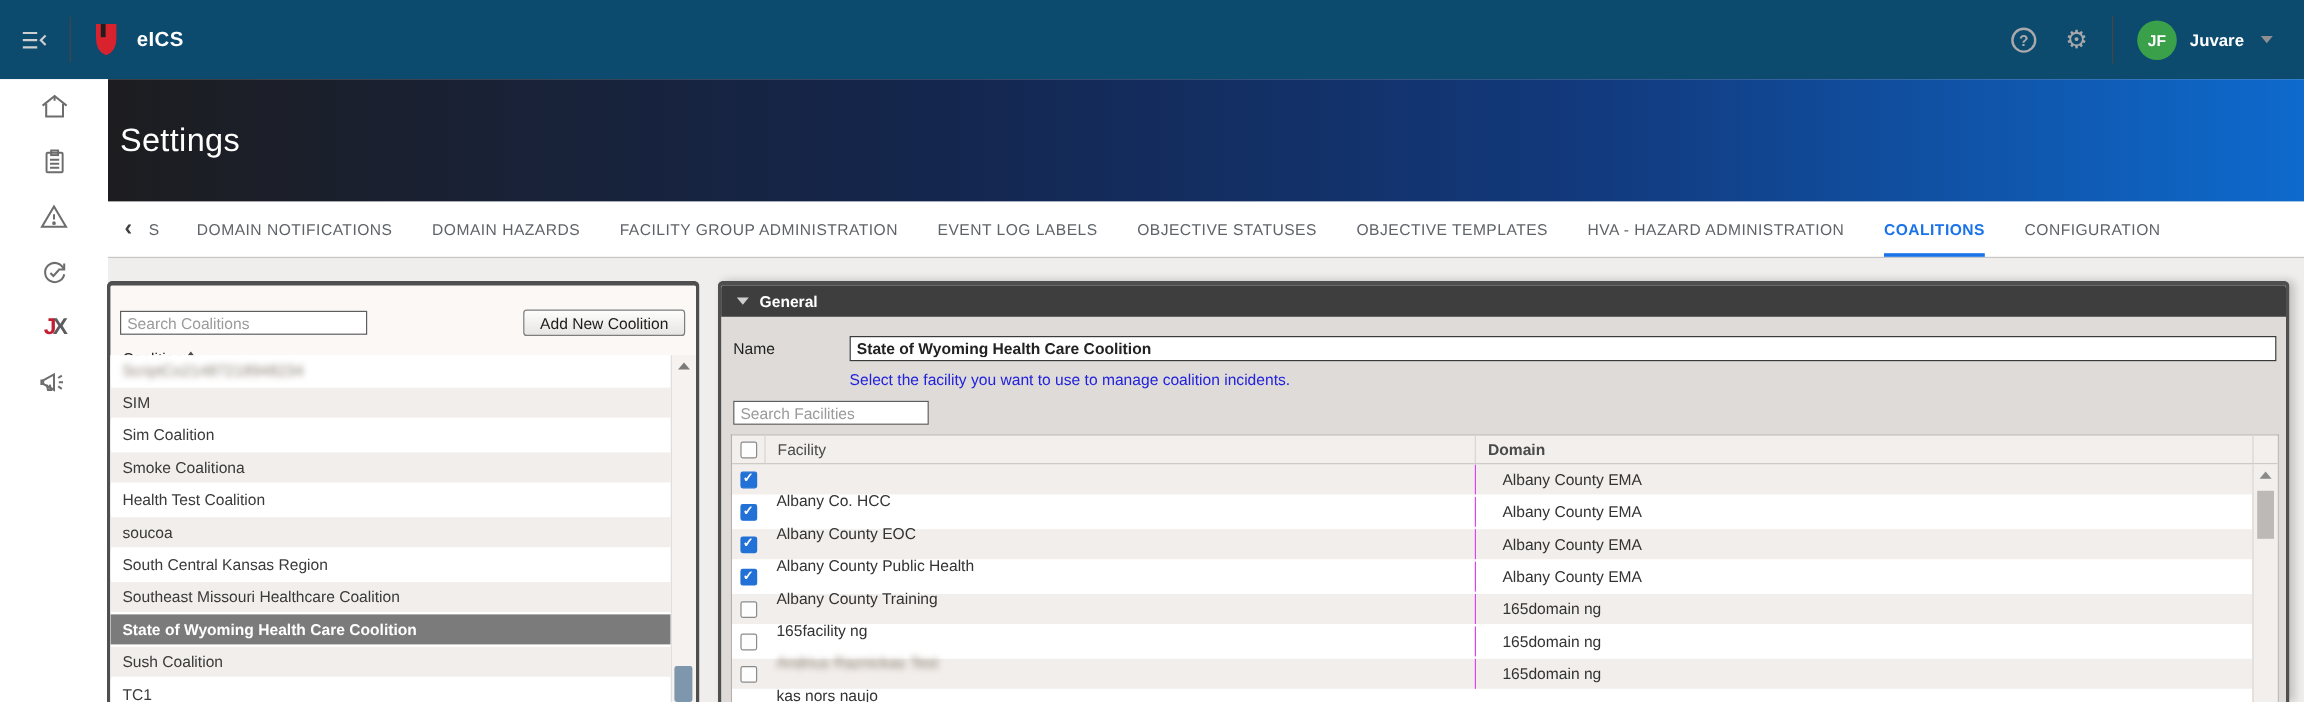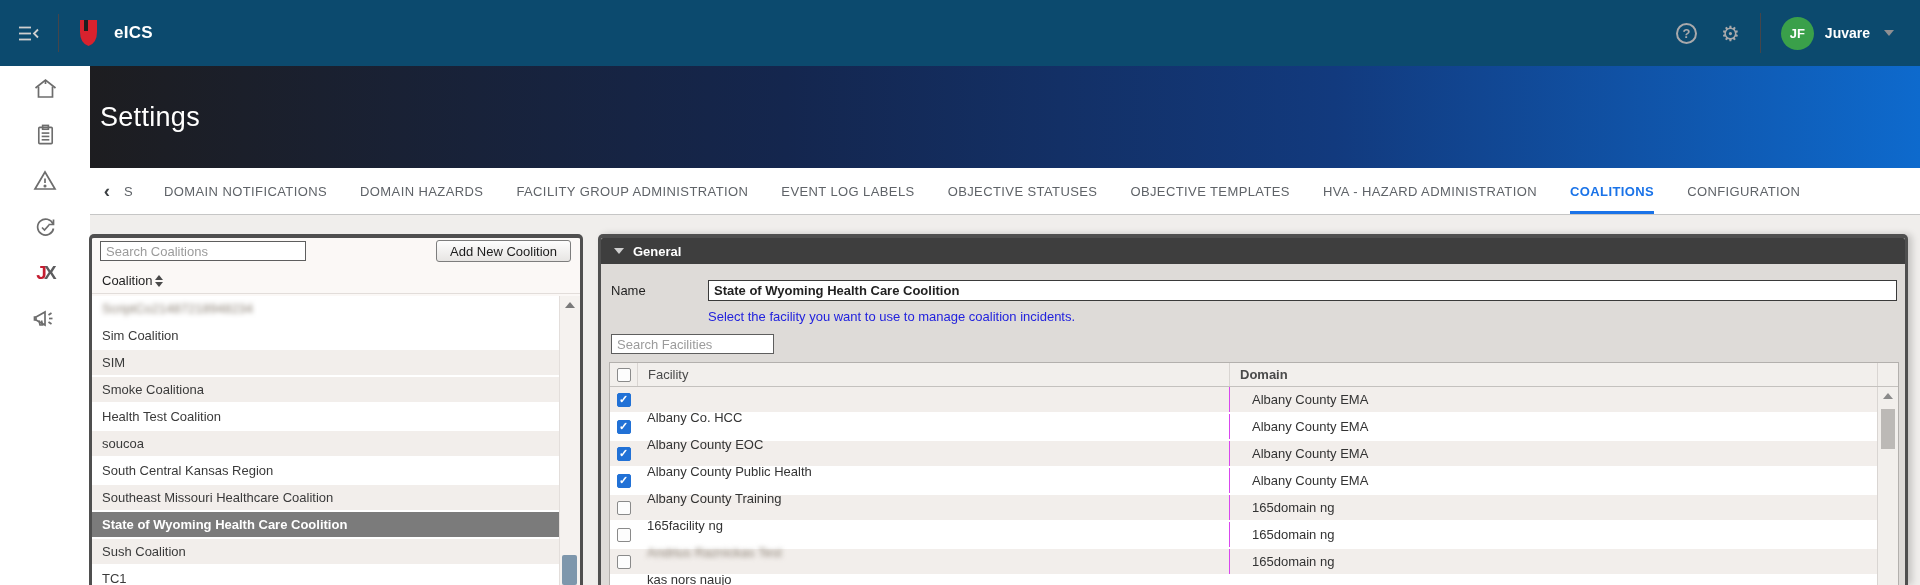--- a/index.html
+++ b/index.html
@@ -52,21 +52,21 @@
   .tab { display:flex; align-items:center; font-size:13px; color:#5f6368; letter-spacing:.4px;
          cursor:pointer; border-bottom:3px solid transparent; padding-top:3px; white-space:nowrap; }
   .tab.active { color:var(--accent,#1a73e8); border-bottom-color:var(--accent,#1a73e8); font-weight:bold; }
 
   
   .panel-frame { position:absolute; bottom:0; background:#fbf8f6; border:3px solid #4f4f4f;
                  border-bottom:none; border-top-width:4px; border-radius:5px 5px 0 0; }
 
   
   .left-panel { left:89px; top:234px; width:494px; }
-  .lp-toolbar { display:flex; align-items:center; padding:2px 9px 4px 8px; }
+  .lp-toolbar { display:flex; align-items:center; padding:20px 9px 4px 8px; }
   .text-input { height:20px; border:1px solid #5e5e5e; background:#fff; font-family:inherit;
                 font-size:13px; color:#222; padding:0 5px; outline:none; }
   .text-input::placeholder { color:#9b9b9b; }
   .lp-search { width:206px; }
   .add-btn { margin-left:auto; height:22px; padding:0 13px; font-family:inherit; font-size:13px; color:#1c1c1c;
              background:linear-gradient(#fdfdfd,#e7e5e3); border:1px solid #7d7d7d; border-radius:3px; cursor:pointer; }
   .lp-colhead { display:flex; align-items:center; gap:2px; padding:7px 0 5px 10px;
                 font-size:13px; color:#1f1f1f; border-bottom:1px solid #e2ddda; }
   .sort-icon { display:flex; flex-direction:column; gap:2px; cursor:pointer; }
   .sort-icon .up { width:0;height:0;border-left:4px solid transparent;border-right:4px solid transparent;border-bottom:5px solid #4a4a4a; }
@@ -230,22 +230,22 @@
     </div>
     <div class="lp-colhead">
       <span>Coalition</span>
       <span class="sort-icon">
           <span class="up"></span>
           <span class="dn"></span>
         </span>
     </div>
     <div class="lp-list">
         <div class="lp-row blurred">ScriptCo21487218948234</div>
+        <div class="lp-row shade">SIM</div>
         <div class="lp-row">Sim Coalition</div>
-        <div class="lp-row shade">SIM</div>
         <div class="lp-row shade">Smoke Coalitiona</div>
         <div class="lp-row">Health Test Coalition</div>
         <div class="lp-row shade">soucoa</div>
         <div class="lp-row">South Central Kansas Region</div>
         <div class="lp-row shade">Southeast Missouri Healthcare Coalition</div>
         <div class="lp-row selected">State of Wyoming Health Care Coolition</div>
         <div class="lp-row shade">Sush Coalition</div>
         <div class="lp-row">TC1</div>
       </div>
     <div class="lp-scrollbar">

